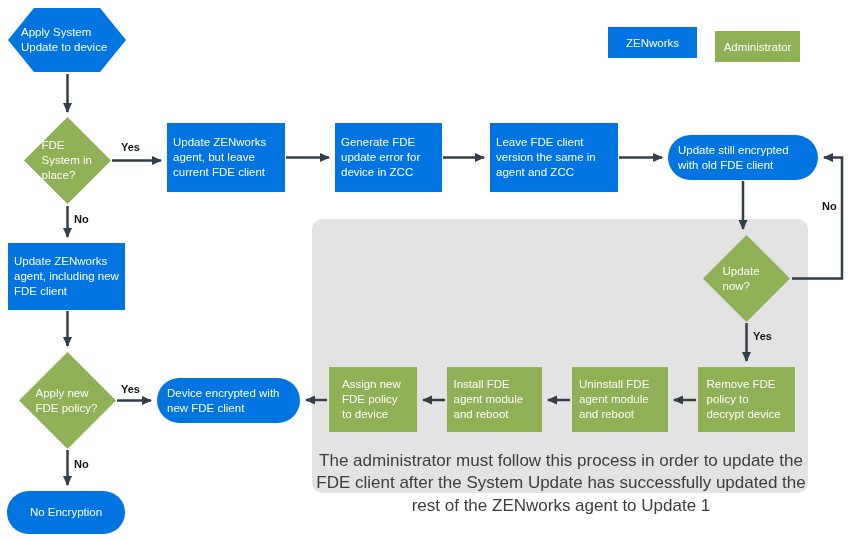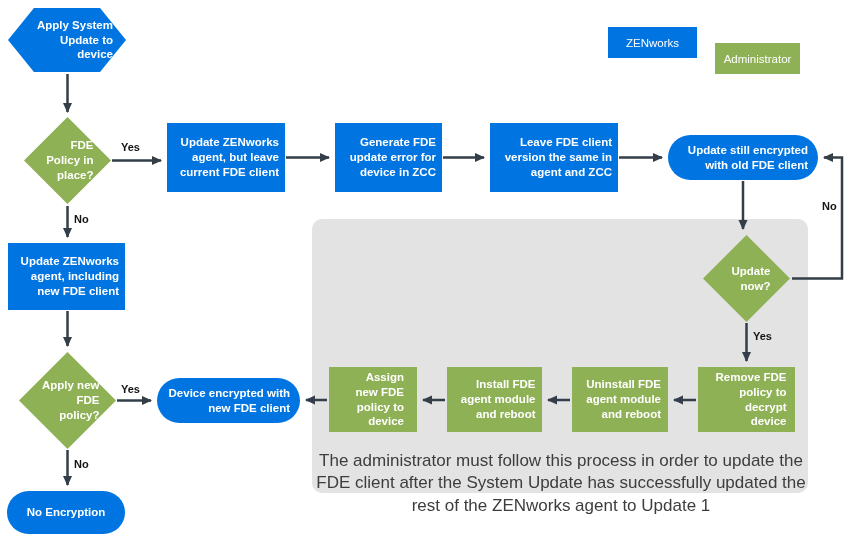--- a/index.html
+++ b/index.html
@@ -9,21 +9,21 @@
     font-family:"Liberation Sans", sans-serif; overflow:hidden;
   }
   .panel {
     position:absolute; background:var(--panel); border-radius:10px; z-index:1;
   }
   .edges { position:absolute; left:0; top:0; z-index:2; pointer-events:none; }
   .edges path { stroke:var(--arrow); stroke-width:2.5; fill:none; }
   .edges marker path { fill:var(--arrow); stroke:none; }
   .node {
     position:absolute; z-index:3; display:flex; align-items:center; justify-content:center;
-    text-align:right; color:#ffffff; font-size:11.5px; line-height:1.28; font-weight:700;
+    text-align:left; color:#ffffff; font-size:11.5px; line-height:1.28; font-weight:400;
   }
   .blue  { background:var(--blue); }
   .green { background:var(--green); }
   .pill  { border-radius:23px; }
   .hexagon { clip-path:polygon(0% 50%, 22% 0%, 78% 0%, 100% 50%, 78% 100%, 22% 100%); }
   .diamond { clip-path:polygon(50% 0%, 100% 50%, 50% 100%, 0% 50%); }
   .rect { padding:4px 6px; }
   .gbox { padding:4px 5px; }
   .edge-label {
     position:absolute; z-index:4; font-size:11px; font-weight:700; color:var(--label);
@@ -64,30 +64,30 @@
     <path d="M327,400 H306" marker-end="url(#arr)"></path>
     <path d="M117,400.5 H151" marker-end="url(#arr)"></path>
     <path d="M67.5,450 V485" marker-end="url(#arr)"></path>
     <path d="M67.5,206 V237" marker-end="url(#arr)"></path>
     <path d="M67.5,311 V346" marker-end="url(#arr)"></path>
   </svg>
 
   <div class="legend-box blue" style="left:608px; top:27px; width:89px; height:31px">
     <span>ZENworks</span>
   </div>
-  <div class="legend-box green" style="left:715px; top:43px; width:85px; height:31px">
+  <div class="legend-box green" style="left:715px; top:31px; width:85px; height:31px">
     <span>Administrator</span>
   </div>
 
   <div class="node blue hexagon" style="left:8px; top:8px; width:118px; height:64px">
     <span class="txt" style="width:92px">Apply System Update to device</span>
   </div>
 
   <div class="node green diamond" style="left:24px; top:117px; width:87px; height:87px">
-    <span class="txt" style="width:52px">FDE Policy in place?</span>
+    <span class="txt" style="width:52px">FDE System in place?</span>
   </div>
 
   <div class="node blue rect" style="left:167px; top:123px; width:118px; height:69px">
     <span class="txt">Update ZENworks agent, but leave current FDE client</span>
   </div>
 
   <div class="node blue rect" style="left:335px; top:123px; width:107px; height:69px">
     <span class="txt">Generate FDE update error for device in ZCC</span>
   </div>
 

